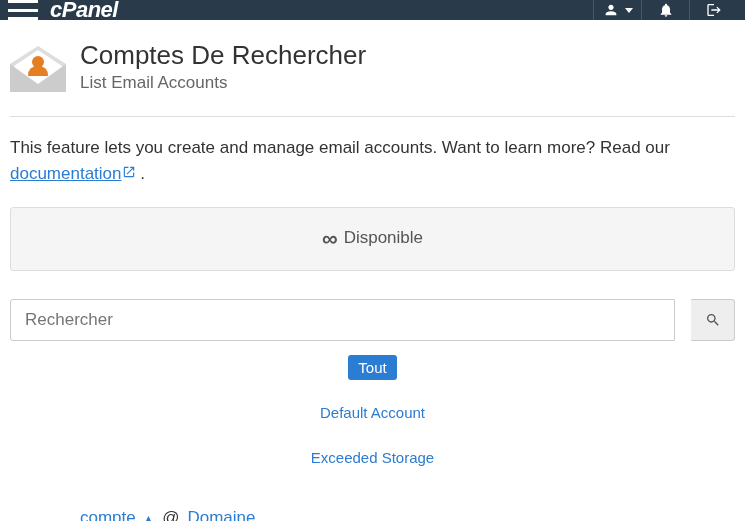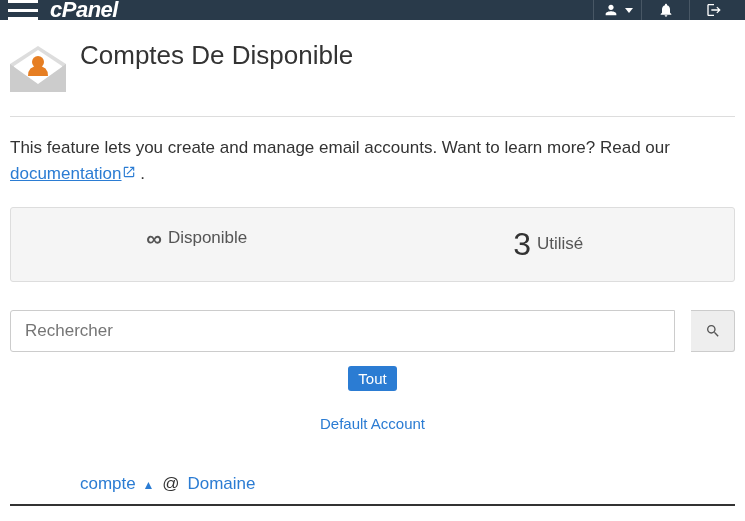--- a/index.html
+++ b/index.html
@@ -93,51 +93,50 @@
     <div class="mail-icon-wrap">
       <svg width="56" height="56" viewBox="0 0 56 56">
         <polygon points="0,20 28,2 56,20 56,46 0,46" fill="#ddd"></polygon>
         <polygon points="4,22 28,6 52,22 52,42 4,42" fill="#fff"></polygon>
         <polygon points="0,20 28,40 56,20 56,48 0,48" fill="#ccc"></polygon>
         <circle cx="28" cy="18" r="6" fill="#e67e22"></circle>
         <path d="M18 32 Q18 22 28 22 Q38 22 38 32 Z" fill="#e67e22"></path>
       </svg>
     </div>
     <div class="titles">
-      <h1>Comptes De Disponible</h1>
+      <h1>Comptes De Rechercher</h1>
+      <div class="subtitle">List Email Accounts</div>
     </div>
   </div>
 
   <div class="intro">
     <span>This feature lets you create and manage email accounts. Want to learn more? Read our </span><a href="#"><span>documentation</span><span class="ext-icon"> <svg width="14" height="14" viewBox="0 0 24 24" fill="#2b7cd3">
             <path d="M14 3v2h3.6l-9.8 9.8 1.4 1.4L19 6.4V10h2V3h-7zM5 5h6V3H5c-1.1 0-2 .9-2 2v14c0 1.1.9 2 2 2h14c1.1 0 2-.9 2-2v-6h-2v6H5V5z"></path>
           </svg></span></a><span> .</span>
   </div>
 
   <div class="stats-box">
     <div class="stat">
       <span class="infinity">∞</span><span>Disponible</span>
-    </div>
-    <div class="stat">
-      <span class="num">3</span><span>Utilisé</span>
     </div>
   </div>
 
   <div class="search-row">
     <input class="search-input" type="text" placeholder="Rechercher" style="">
     <button class="search-btn">
       <svg width="16" height="16" viewBox="0 0 24 24" fill="#555">
           <path d="M15.5 14h-.8l-.3-.3c1-1.1 1.6-2.6 1.6-4.2C16 5.9 13.1 3 9.5 3S3 5.9 3 9.5 5.9 16 9.5 16c1.6 0 3.1-.6 4.2-1.6l.3.3v.8l5 5 1.5-1.5-5-5zm-6 0C7 14 5 12 5 9.5S7 5 9.5 5 14 7 14 9.5 12 14 9.5 14z"></path>
         </svg>
     </button>
   </div>
 
   <div class="filter-row">
     <span class="filter-tab active">Tout</span>
     <span class="filter-tab">Default Account</span>
+    <span class="filter-tab">Exceeded Storage</span>
   </div>
 
 
   <div class="table-head-row">
     <span class="col-account"><span>compte</span> <span class="sort-caret">▲</span></span>
     <span class="col-at">@</span>
     <span class="col-domain">Domaine</span>
   </div>
 
 </div>

